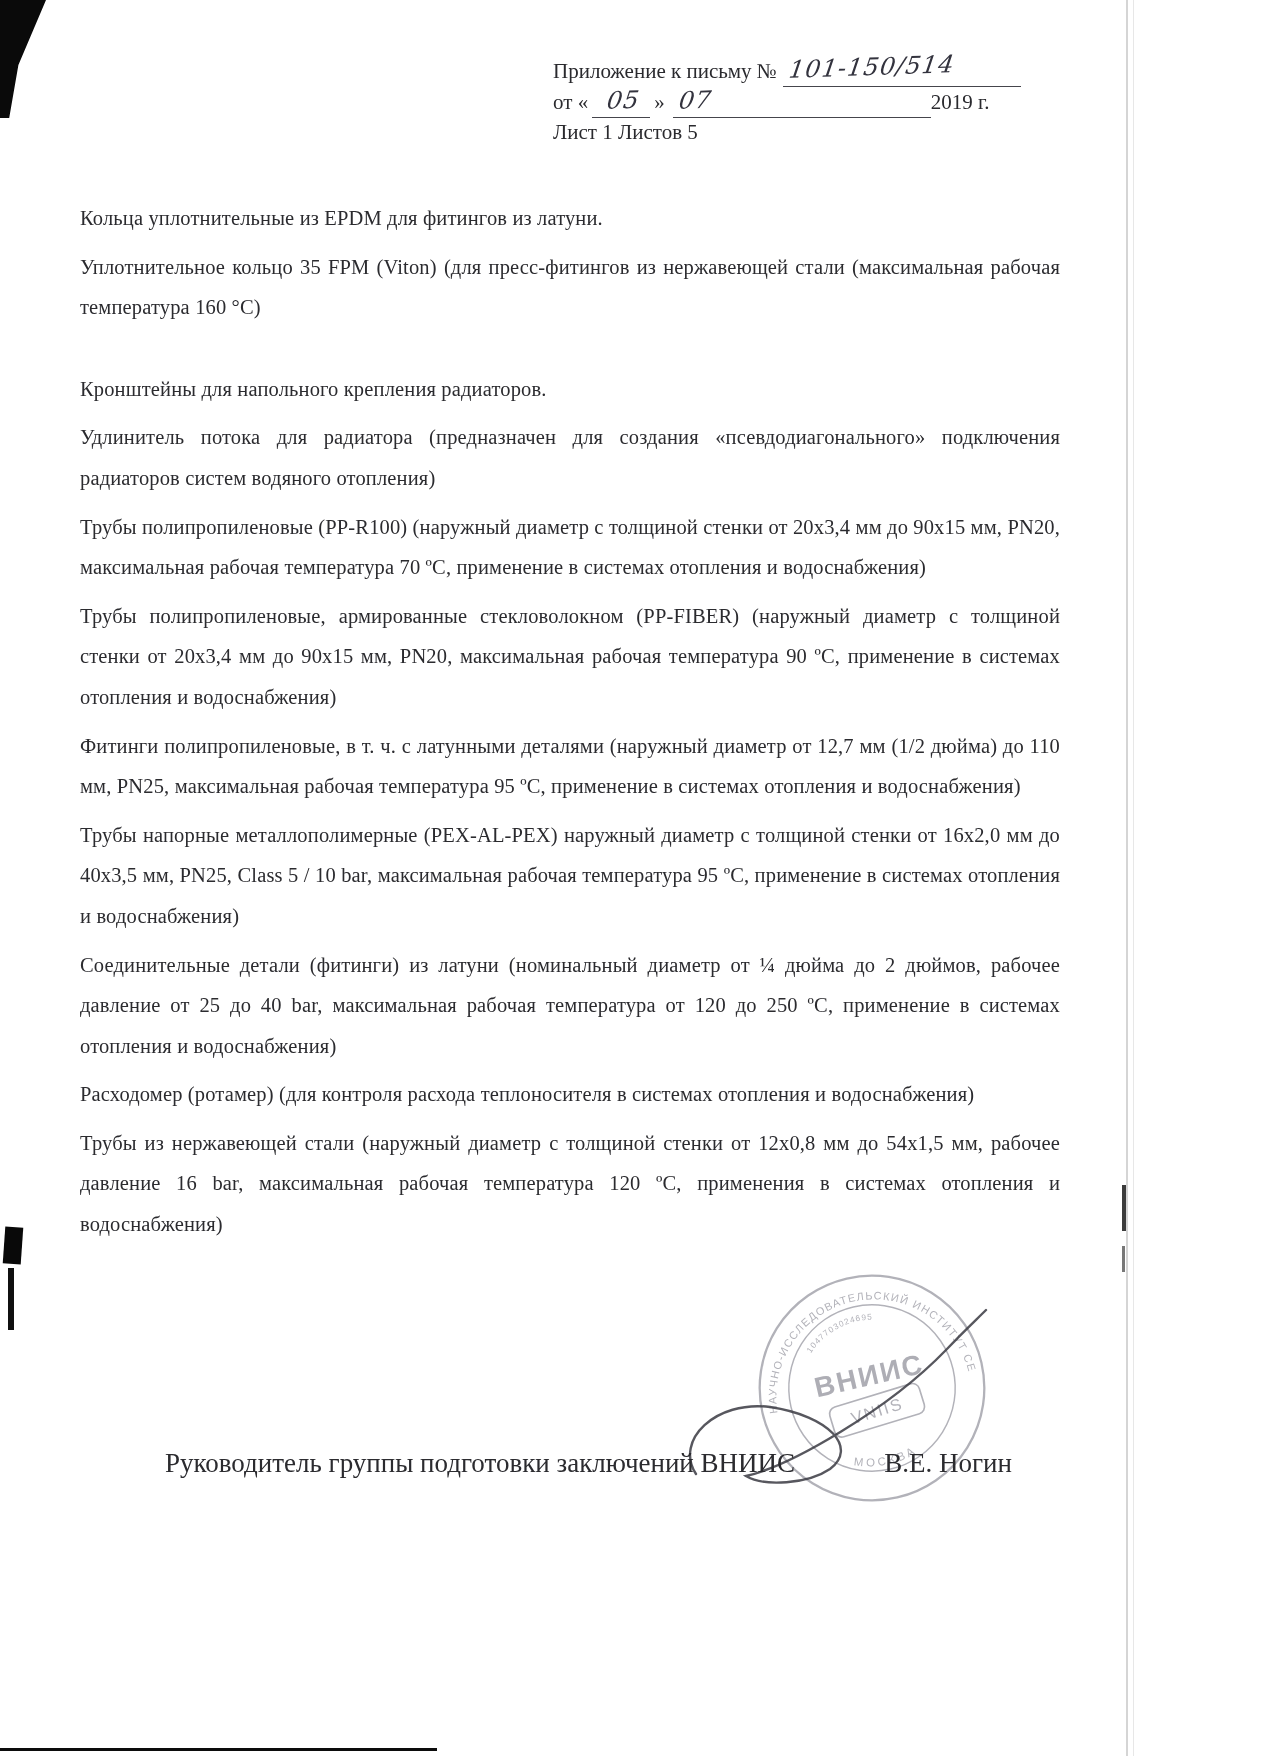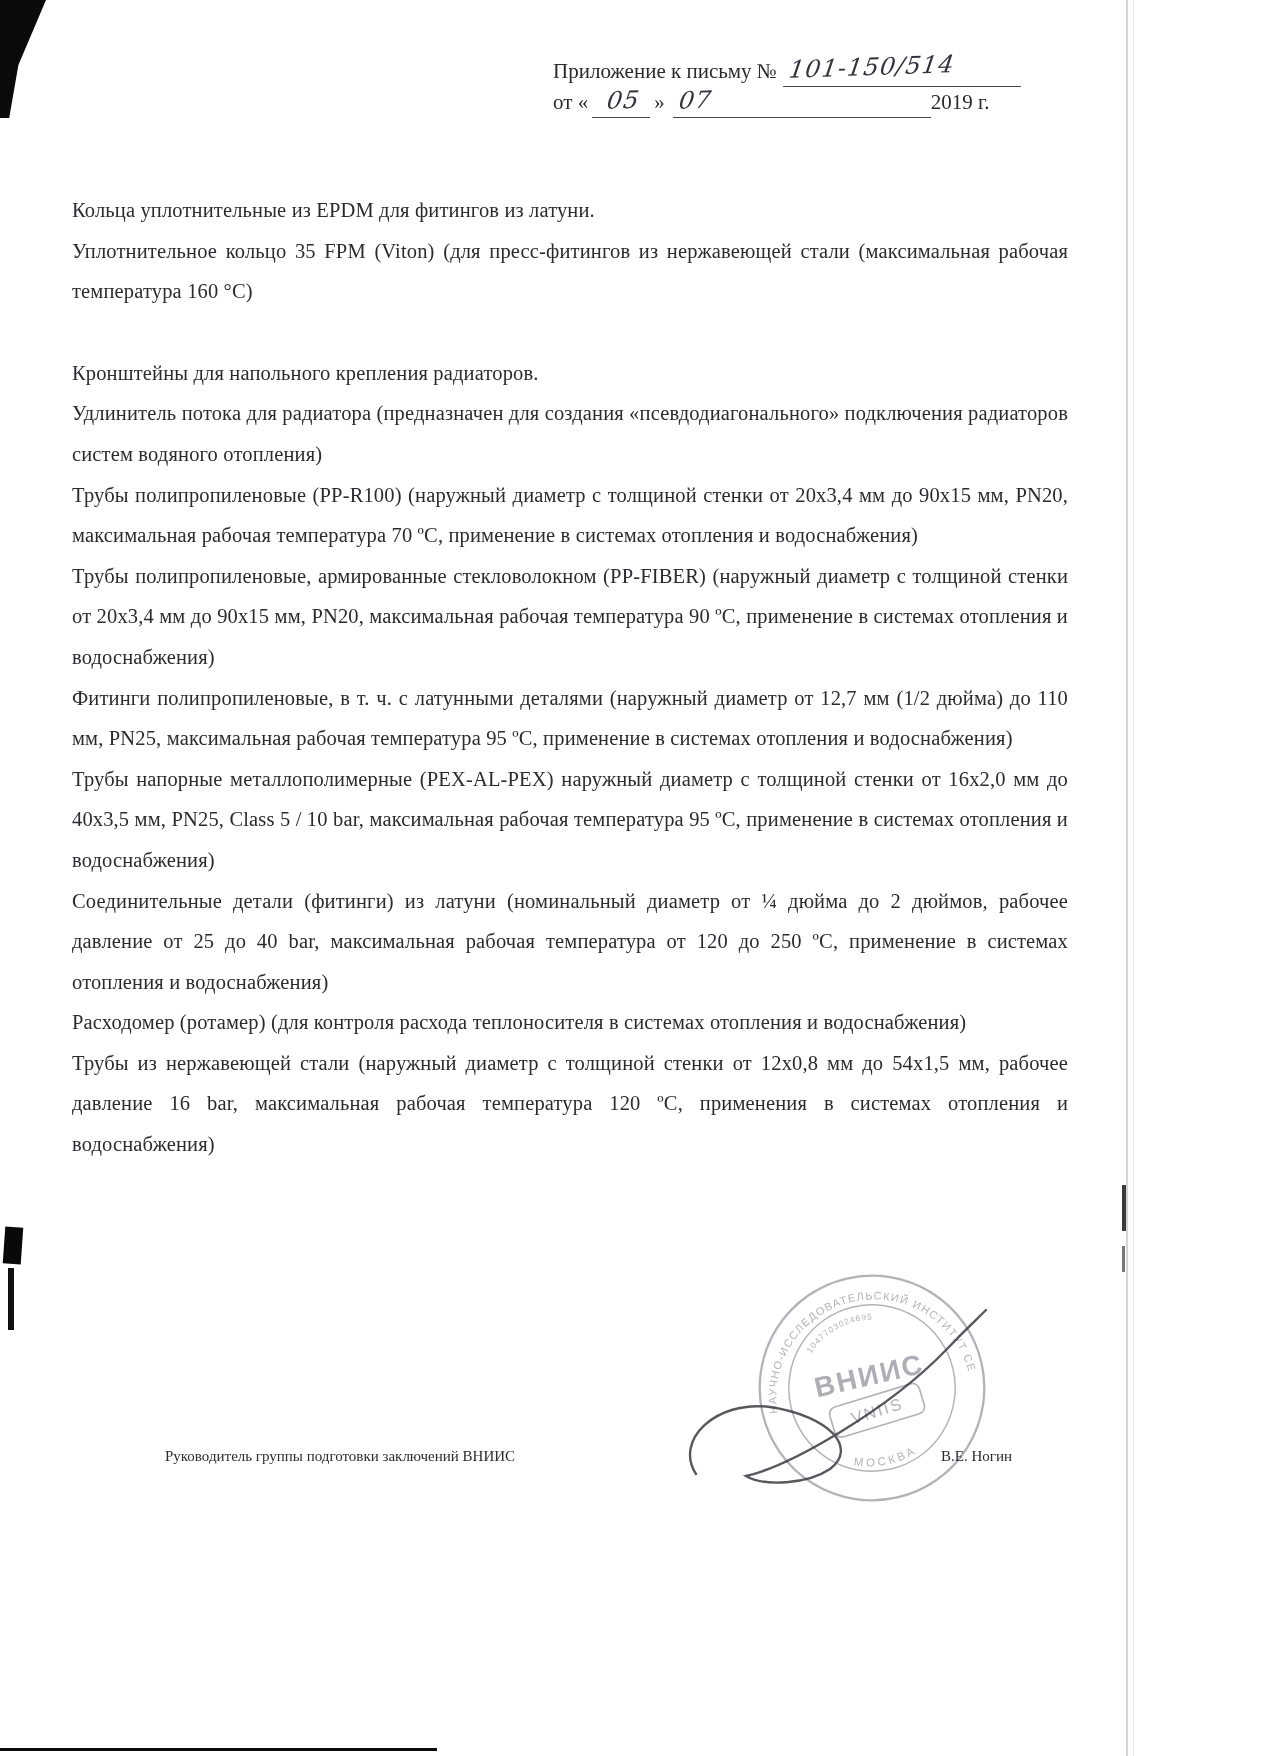--- a/index.html
+++ b/index.html
@@ -30,33 +30,33 @@
     transform:skewX(-10deg) rotate(-2deg);
     transform-origin:left bottom;
     letter-spacing:1px;
     padding:0 4px;
   }
   
   .doc-body{
     position:absolute;left:72px;top:190px;width:996px;z-index:2;
   }
   .doc-body p{
-    margin:0;
+    margin:8px;
     font-size:20.5px;
     line-height:40.6px;
     text-align:justify;
     color:#2b2b2f;
     letter-spacing:.15px;
   }
   .doc-body p.gap-after{margin-bottom:41px;}
   
   .footer{
     position:absolute;left:72px;top:1448px;width:996px;z-index:4;
     display:flex;justify-content:space-between;align-items:baseline;
-    font-size:15px;color:#2b2b2f;
+    font-size:27px;color:#2b2b2f;
     padding:0;
   }
   .footer .pos{margin-left:93px;}
   .footer .name{margin-right:56px;text-align:right;}
   
   .stamp{
     position:absolute;left:742px;top:1258px;width:260px;height:260px;z-index:1;
     transform:rotate(-13deg);
     opacity:.62;
   }
@@ -77,20 +77,21 @@
   .vline-2{left:1133px;top:0;width:1px;height:1756px;background:rgba(20,20,20,.10);}
   .vdash-1{left:1122px;top:1185px;width:4px;height:46px;background:rgba(10,10,10,.8);}
   .vdash-2{left:1122px;top:1246px;width:3px;height:26px;background:rgba(10,10,10,.55);}
 </style>
 </head>
 <body>
 
 <div class="hdr">
   <div class="hdr-line"><span>Приложение к письму №</span><span class="u u-num"><span class="hw">101-150/514</span></span></div>
   <div class="hdr-line"><span>от «</span><span class="u u-day"><span class="hw">05</span></span><span>»</span><span class="u u-rest"><span class="hw">07</span></span><span>2019 г.</span></div>
+  <div class="hdr-line">Лист 1 Листов 5</div>
 </div>
 
 <div class="doc-body">
   <p>Кольца уплотнительные из EPDM для фитингов из латуни.</p>
   <p class="gap-after">Уплотнительное кольцо 35 FPM (Viton) (для пресс-фитингов из нержавеющей стали (максимальная рабочая температура 160 °С)</p>
   <p>Кронштейны для напольного крепления радиаторов.</p>
   <p>Удлинитель потока для радиатора (предназначен для создания «псевдодиагонального» подключения радиаторов систем водяного отопления)</p>
   <p>Трубы полипропиленовые (PP-R100) (наружный диаметр с толщиной стенки от 20х3,4 мм до 90х15 мм, PN20, максимальная рабочая температура 70 ºС, применение в системах отопления и водоснабжения)</p>
   <p>Трубы полипропиленовые, армированные стекловолокном (PP-FIBER) (наружный диаметр с толщиной стенки от 20х3,4 мм до 90х15 мм, PN20, максимальная рабочая температура 90 ºС, применение в системах отопления и водоснабжения)</p>
   <p>Фитинги полипропиленовые, в т. ч. с латунными деталями (наружный диаметр от 12,7 мм (1/2 дюйма) до 110 мм, PN25, максимальная рабочая температура 95 ºС, применение в системах отопления и водоснабжения)</p>

